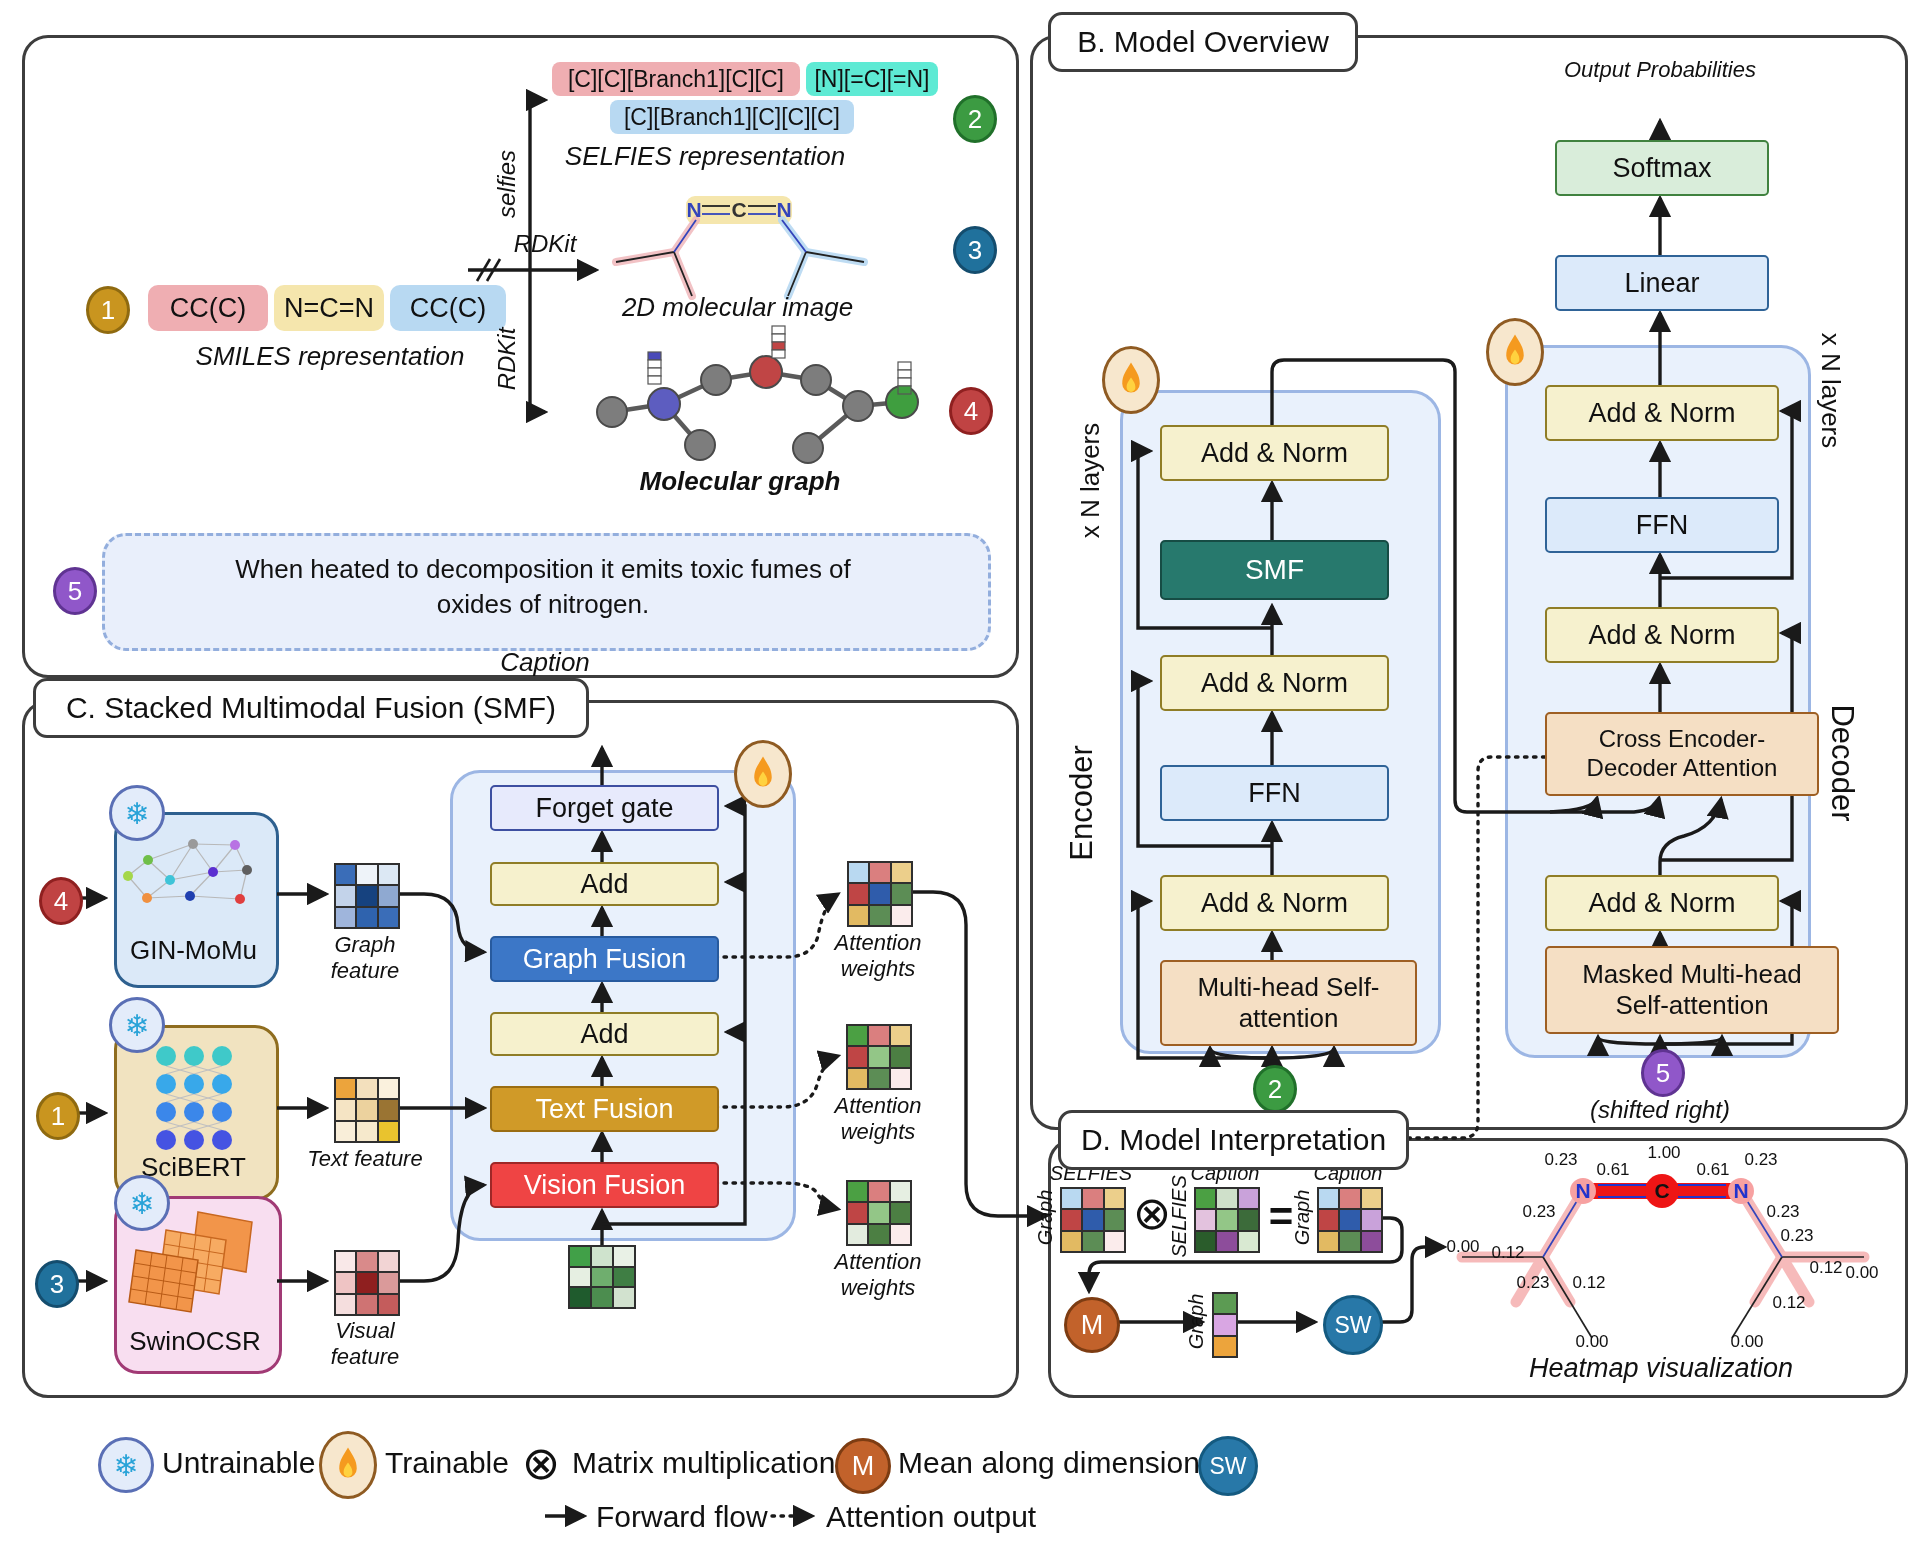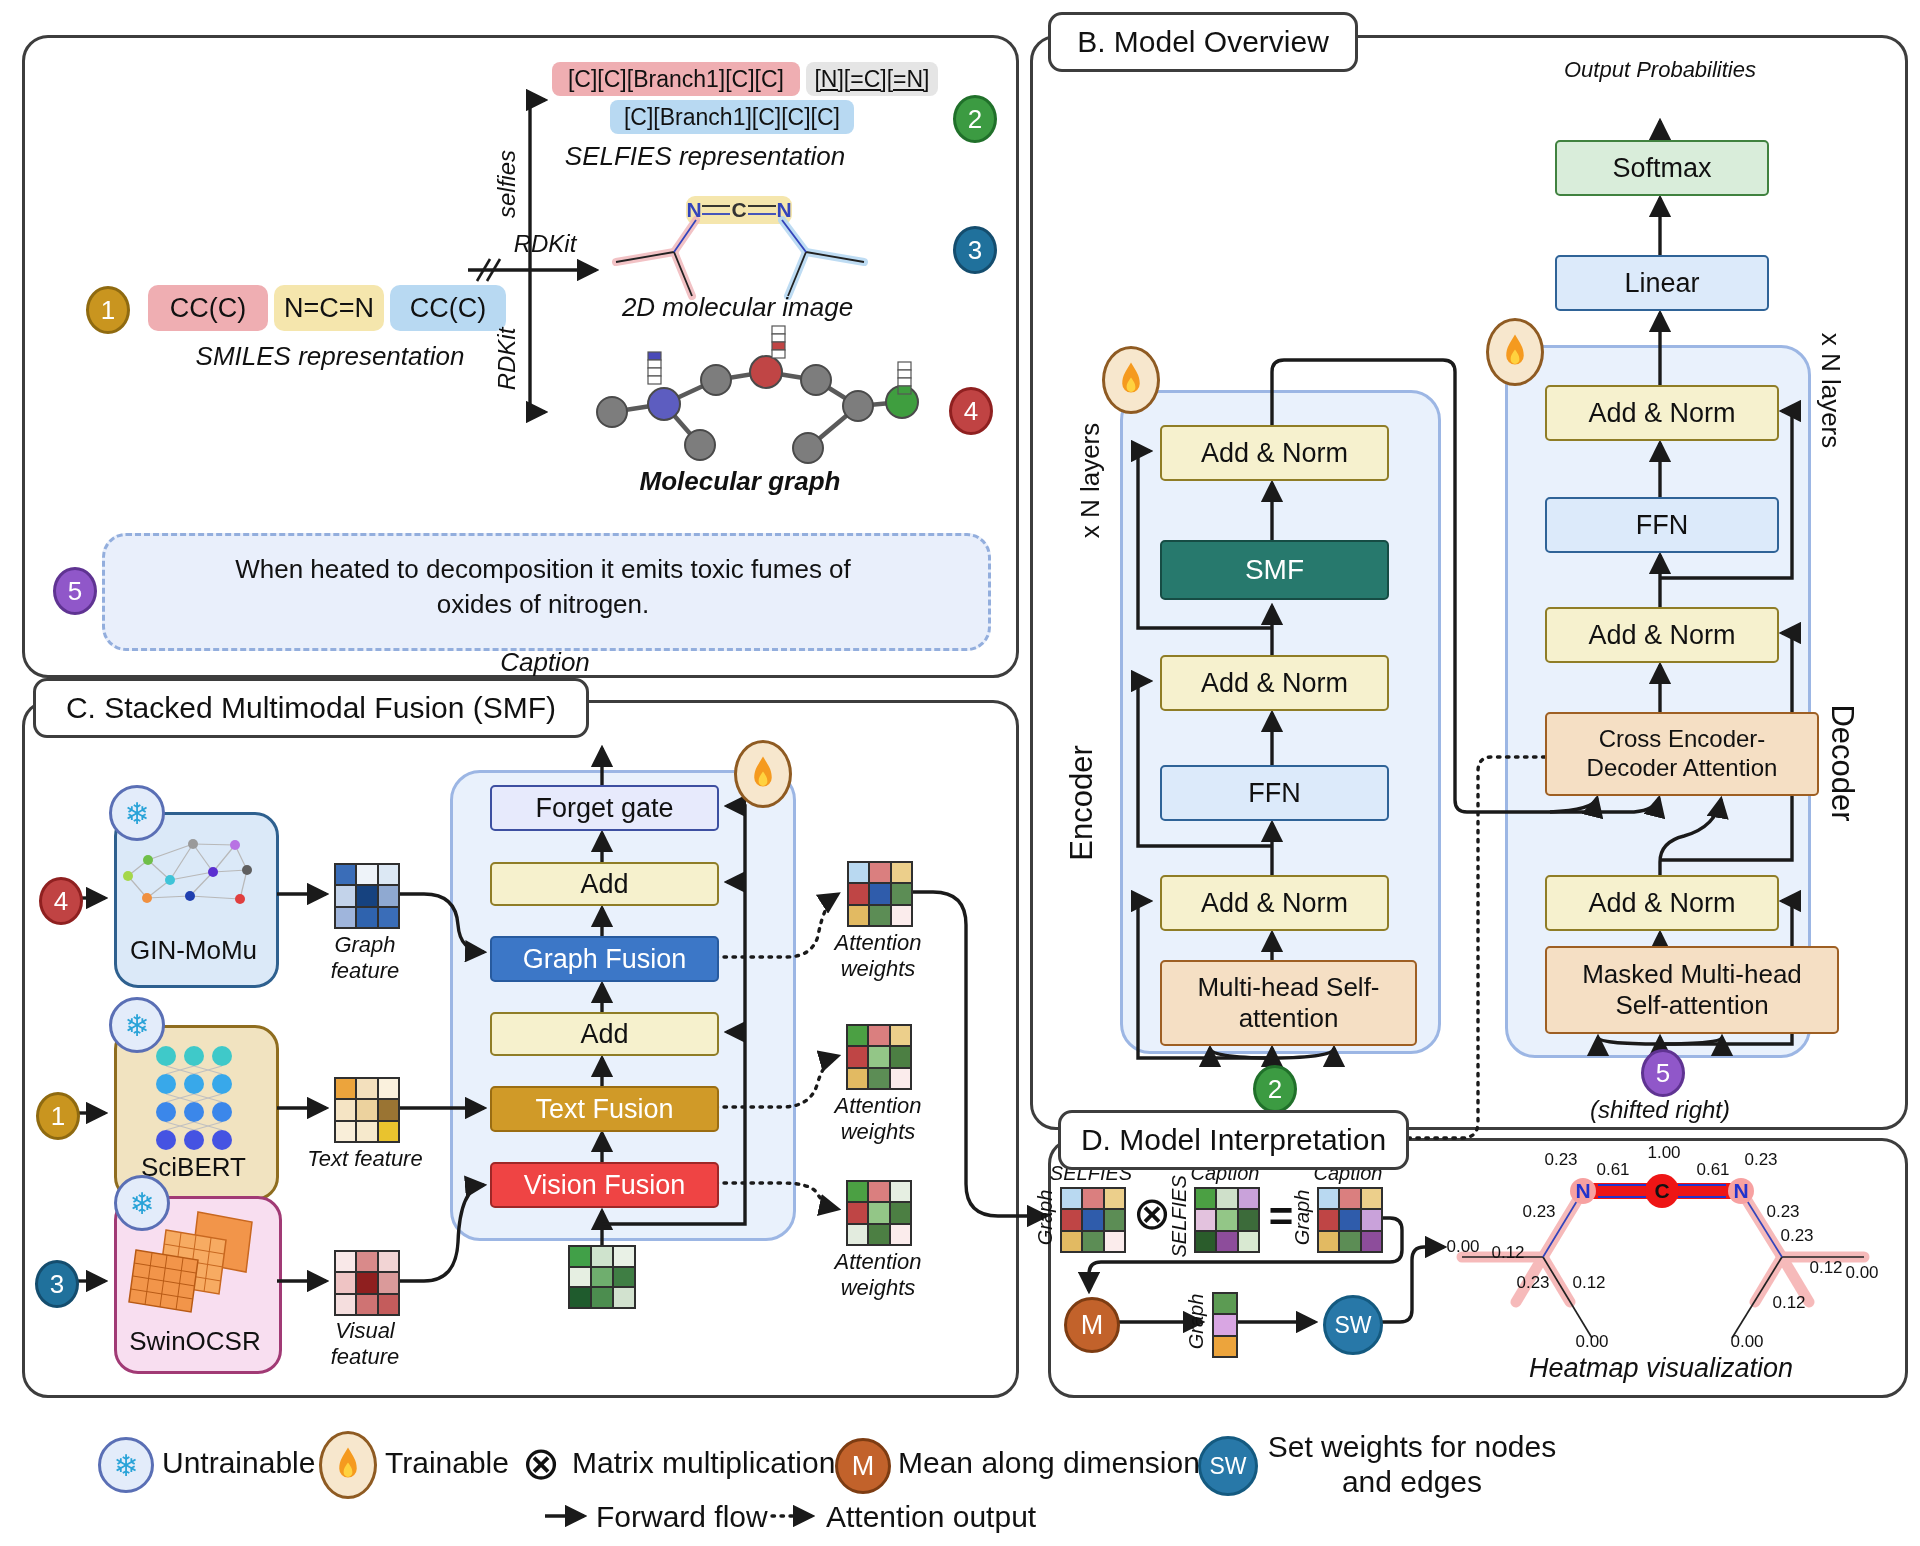--- a/index.html
+++ b/index.html
@@ -355,21 +355,21 @@
       <span>N=C=N</span>
     </div>
   <div class="tok" style="left:390px;top:285px;width:116px;height:46px;background:#b8d9f2;font-size:27px;">
       <span>CC(C)</span>
     </div>
   <div class="lbl ital" style="left:120px;top:341px;width:420px;font-size:26px;">SMILES representation</div>
 
   <div class="tok" style="left:552px;top:62px;width:248px;height:34px;background:#efaeb2;font-size:23px;border-radius:8px;">
       <span>[C][C][Branch1][C][C]</span>
     </div>
-  <div class="tok" style="left:806px;top:62px;width:132px;height:34px;background:#e5e5e5;font-size:23px;border-radius:8px;text-decoration:underline;">
+  <div class="tok" style="left:806px;top:62px;width:132px;height:34px;background:#5eead4;font-size:23px;border-radius:8px;">
       <span>[N][=C][=N]</span>
     </div>
   <div class="tok" style="left:610px;top:100px;width:244px;height:34px;background:#b8d9f2;font-size:23px;border-radius:8px;">
       <span>[C][Branch1][C][C][C]</span>
     </div>
   <div class="lbl ital" style="left:480px;top:141px;width:450px;font-size:26px;">SELFIES representation</div>
   <div class="step s2" style="left:953px;top:95px;">
       <span>2</span>
     </div>
 
@@ -691,17 +691,16 @@
   <div class="lbl" style="left:385px;top:1446px;width:180px;text-align:left;font-size:30px;">Trainable</div>
   <div class="lbl" style="left:517px;top:1440px;width:48px;font-size:46px;line-height:1;">⊗</div>
   <div class="lbl" style="left:572px;top:1446px;width:320px;text-align:left;font-size:30px;">Matrix multiplication</div>
   <div class="badge mcirc" style="left:835px;top:1438px;width:50px;height:50px;">
       <span>M</span>
     </div>
   <div class="lbl" style="left:898px;top:1446px;width:340px;text-align:left;font-size:30px;">Mean along dimension</div>
   <div class="badge swcirc" style="left:1198px;top:1436px;width:54px;height:54px;">
       <span>SW</span>
     </div>
-  <div class="lbl" style="left:1262px;top:1430px;width:300px;font-size:30px;line-height:1.15;">Set weights for nodes and edges</div>
   <div class="lbl" style="left:596px;top:1500px;width:200px;text-align:left;font-size:30px;">Forward flow</div>
   <div class="lbl" style="left:826px;top:1500px;width:240px;text-align:left;font-size:30px;">Attention output</div>
 
 </div>
 
 </body></html>

